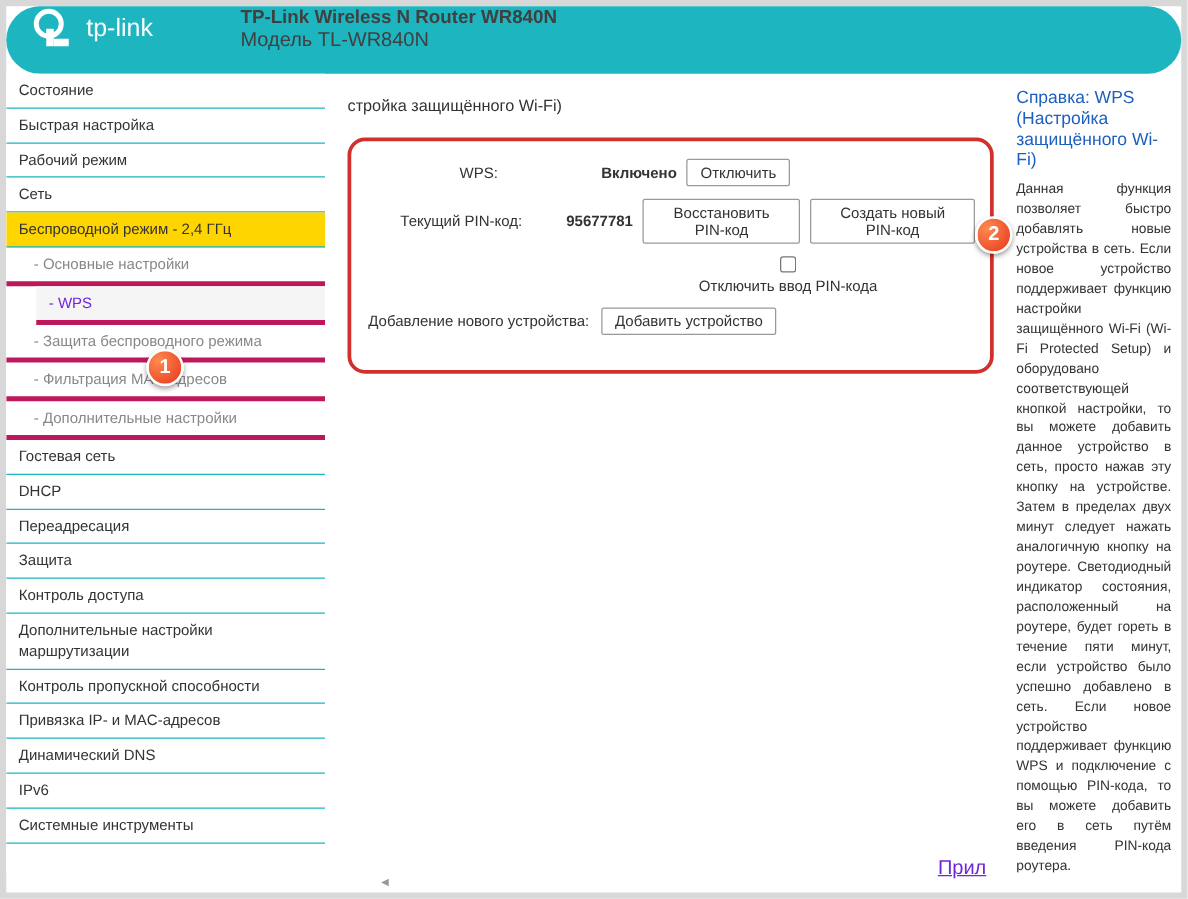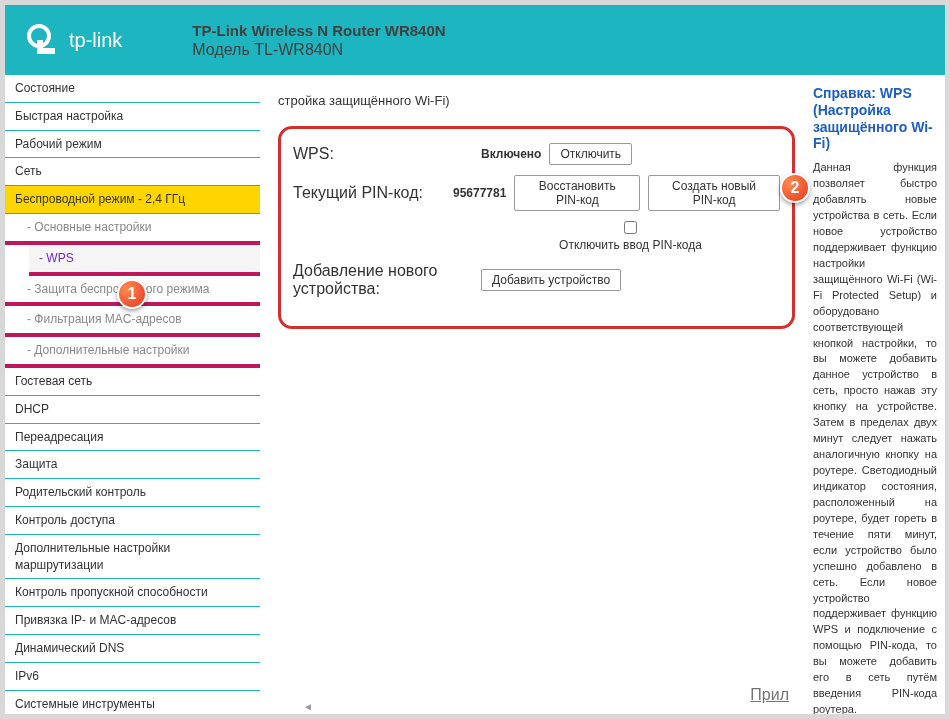--- a/index.html
+++ b/index.html
@@ -1,44 +1,44 @@
 <!DOCTYPE html>
 <html><head>
 <meta charset="utf-8">
 <style>
 * { box-sizing: border-box; margin: 0; padding: 0; }
 body { font-family: Arial, sans-serif; font-size: 12px; background: #fff; width: 950px; height: 719px; overflow: hidden; position: relative; }
 .outer { border: 5px solid #d8d8d8; width: 950px; height: 719px; position: relative; }
-.header { background: #1db5bf; height: 70px; display: flex; align-items: center; padding: 0 20px; }
+.header { background: #1db5bf; height: 54px; display: flex; align-items: flex-start; padding: 0 20px; border-radius: 31px; }
 .logo { display: flex; align-items: center; gap: 8px; color: #fff; }
 .logo-icon { width: 36px; height: 36px; }
 .logo-text { font-size: 20px; font-weight: 300; }
 .header-titles { margin-left: 70px; color: #404040; }
 .h-title { font-size: 15px; font-weight: bold; }
 .h-sub { font-size: 16px; margin-top: 2px; }
 .body { display: flex; height: calc(100% - 70px); }
 .sidebar { width: 255px; background: #fff; overflow-y: auto; }
 .nav-item { padding: 5px 10px; border-bottom: 1px solid #1db5bf; color: #333; cursor: pointer; font-size: 12px; line-height: 1.4; }
 .nav-item.parent { background: #ffd500; font-weight: normal; }
 .nav-sub { padding-left: 22px; color: #888; border-bottom: 4px solid #be185d; }
 .nav-sub.selected { background: #f5f5f5; color: #6d28d9; padding-left: 10px; position: relative; margin-left: 24px; }
 .main { flex: 1; padding: 18px 10px 10px 18px; position: relative; overflow: hidden; }
 .section-title { font-size: 13px; color: #333; margin-bottom: 18px; }
 .panel { border: 3px solid #d2302c; border-radius: 14px; padding: 14px 12px 18px 12px; position: relative; }
 .form-row { display: flex; align-items: center; margin-bottom: 10px; gap: 8px; }
-.lbl { width: 180px; text-align: left; color: #333; font-size: 16px; }
+.lbl { width: 180px; text-align: center; color: #333; font-size: 12px; }
 .val { font-size: 12px; color: #333; }
 .val.bold { font-weight: bold; }
 .btn { border: 1px solid #999; background: #fff; padding: 3px 10px; font-size: 12px; cursor: pointer; border-radius: 2px; color: #333; }
 .chk-wrap { display: flex; align-items: center; gap: 4px; margin-left: 188px; margin-bottom: 10px; font-size: 12px; color: #333; flex-direction: column; }
 .help { width: 140px; padding: 10px 8px; font-size: 11px; color: #333; overflow: hidden; }
-.help-title { color: #1d5fbf; font-weight: bold; font-size: 14px; line-height: 1.2; margin-bottom: 8px; }
+.help-title { color: #1d5fbf; font-weight: normal; font-size: 14px; line-height: 1.2; margin-bottom: 8px; }
 .help-text { text-align: justify; line-height: 1.45; }
 .bottom-bar { position: absolute; left: 310px; right: 150px; bottom: 8px; display: flex; align-items: center; justify-content: flex-end; padding: 2px 6px; }
-.bottom-text { font-size: 16px; text-decoration: underline; color: #737373; }
+.bottom-text { font-size: 16px; text-decoration: underline; color: #6d28d9; }
 .marker { position: absolute; width: 30px; height: 30px; border-radius: 50%; background: radial-gradient(circle at 30% 30%, #ff8a50, #e5361c); border: 2px solid #fff; box-shadow: 0 2px 4px rgba(0,0,0,0.4); color: #fff; font-weight: bold; display: flex; align-items: center; justify-content: center; font-size: 16px; z-index: 50; }
 .marker.m1 { left: 112px; top: 274px; }
 .marker.m2 { left: 775px; top: 168px; }
 .scroll-hint { position: absolute; left: 298px; bottom: 2px; font-size: 10px; color: #999; }
 </style>
 </head>
 <body>
 
 <div class="outer">
   <div class="header">
@@ -65,21 +65,20 @@
         <div class="nav-item parent">Беспроводной режим - 2,4 ГГц</div>
         <div class="nav-item nav-sub">- Основные настройки</div>
         <div class="nav-item nav-sub selected">- WPS</div>
         <div class="nav-item nav-sub">- Защита беспроводного режима</div>
         <div class="nav-item nav-sub">- Фильтрация MAC-адресов</div>
         <div class="nav-item nav-sub">- Дополнительные настройки</div>
         <div class="nav-item">Гостевая сеть</div>
         <div class="nav-item">DHCP</div>
         <div class="nav-item">Переадресация</div>
         <div class="nav-item">Защита</div>
-        <div class="nav-item">Родительский контроль</div>
         <div class="nav-item">Контроль доступа</div>
         <div class="nav-item">Дополнительные настройки маршрутизации</div>
         <div class="nav-item">Контроль пропускной способности</div>
         <div class="nav-item">Привязка IP- и MAC-адресов</div>
         <div class="nav-item">Динамический DNS</div>
         <div class="nav-item">IPv6</div>
         <div class="nav-item">Системные инструменты</div>
       </div>
 
     <div class="main">

